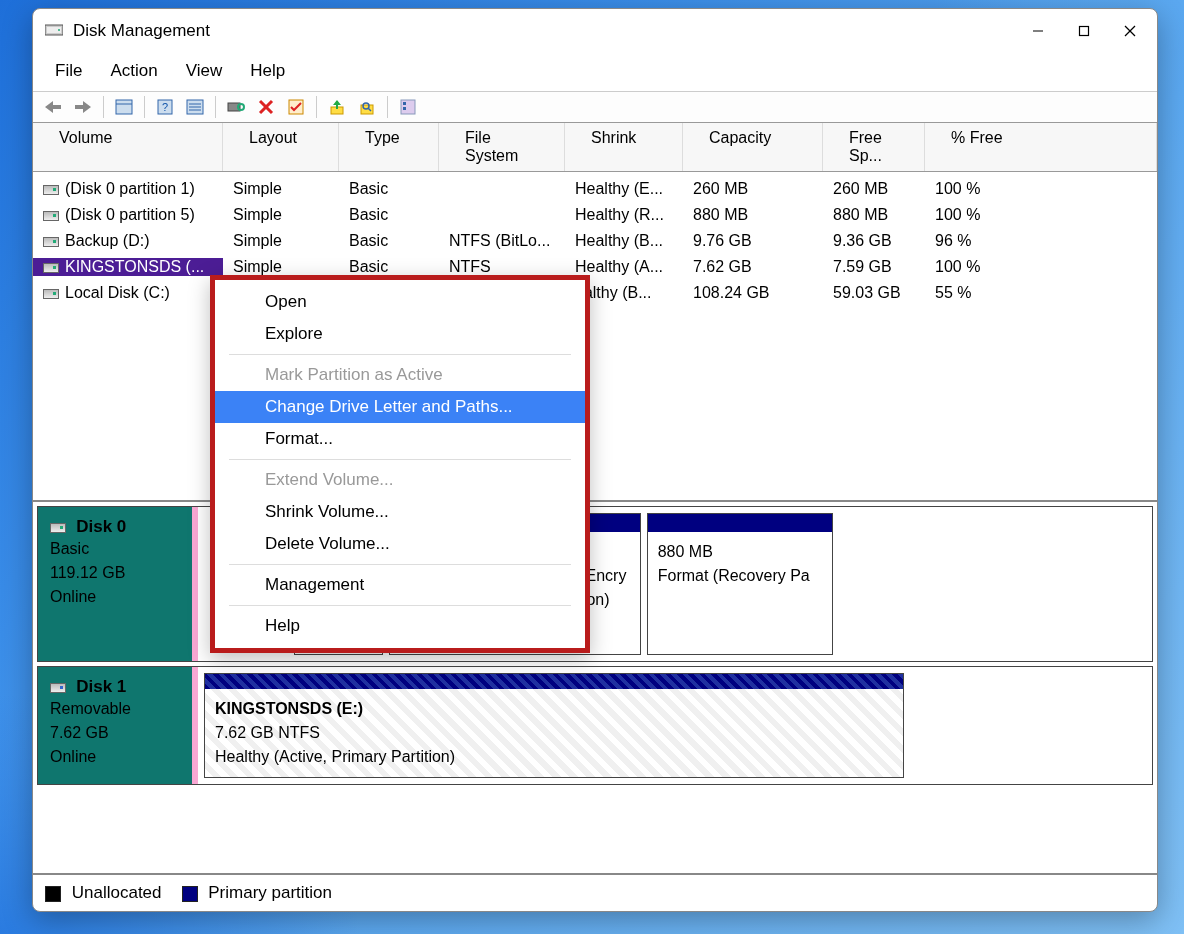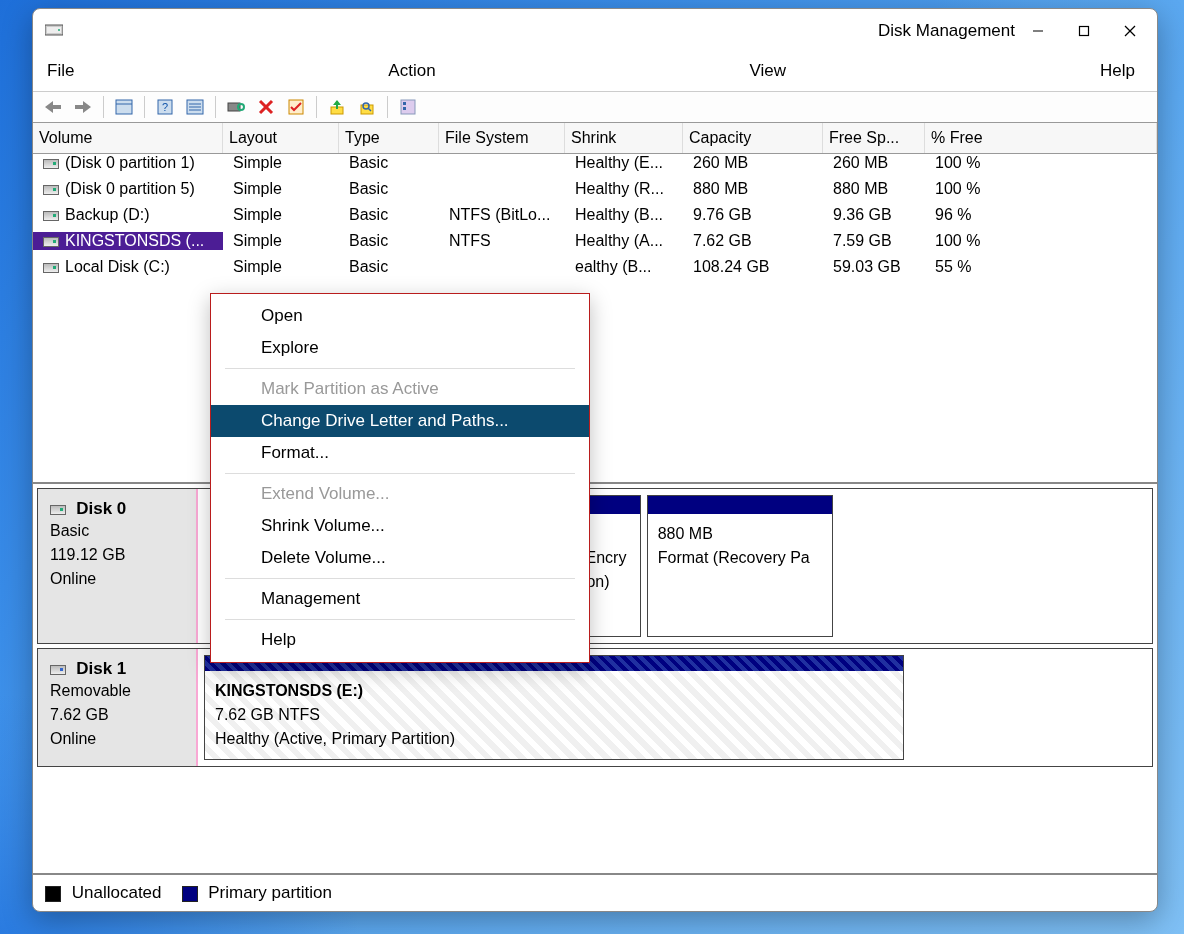--- a/index.html
+++ b/index.html
@@ -26,79 +26,78 @@
   box-shadow: 0 8px 30px rgba(0,0,0,.3);
   display: flex;
   flex-direction: column;
   overflow: hidden;
 }
 .titlebar {
   display: flex;
   align-items: center;
   height: 44px;
   padding: 0 4px 0 12px;
-  text-align: right;
 }
 .titlebar .app-icon { width:18px; height:16px; margin-right:10px; }
 .titlebar .title { font-size: 17px; flex:1; }
 .winbtn { width:46px; height:34px; display:flex; align-items:center; justify-content:center; background:none; border:none; }
 .winbtn svg { width:12px; height:12px; }
 
-.menubar { display:flex; gap:0; padding: 4px 8px 6px 0; font-size:17px;justify-content:space-between; }
+.menubar { display:flex; gap:0; padding: 4px 8px 6px 8px; font-size:17px; }
 .menubar span { padding: 4px 14px; }
 
 .toolbar {
   display:flex; align-items:center; height:32px;
   border-top:1px solid #ccc; border-bottom:1px solid #999;
   padding: 0 6px; gap:2px; background:#fdfdfd;
 }
 .tbtn { width:28px; height:26px; display:flex; align-items:center; justify-content:center; border:none; background:none; }
 .tsep { width:1px; height:22px; background:#ccc; margin:0 4px; }
 
 
 .grid-header { display:flex; background:#f7f7f7; border-bottom:1px solid #999; }
-.grid-header .col { padding:6px 6px; font-size:16px; border-right:1px solid #ddd; }
+.grid-header .col { padding:6px 26px; font-size:16px; border-right:1px solid #ddd; }
 .col-vol{width:190px} .col-lay{width:116px} .col-type{width:100px} .col-fs{width:126px}
 .col-stat{width:118px} .col-cap{width:140px} .col-free{width:102px} .col-pct{flex:1}
 
 .grid-body { height:330px; background:#fff; border-bottom:2px solid #888;}
-.row { display:flex; height:26px; align-items:flex-start; font-size:16px; }
+.row { display:flex; height:26px; align-items:flex-end; font-size:16px; }
 .row .cell { padding:0 10px; overflow:hidden; white-space:nowrap; text-overflow:ellipsis; }
 .row.selected .cell.first { background:#4c1d95; color:#fff; }
 .disk-ico { display:inline-block; width:16px; height:10px; background:linear-gradient(#bbb,#eee); border:1px solid #666; margin-right:6px; vertical-align:middle; position:relative;}
 .disk-ico::after { content:''; position:absolute; right:2px; top:2px; width:3px; height:3px; background:#2a7; }
 .disk-ico.blue::after{ background:#36c; }
 
 
 .graphpane { flex:1; background:#fff; overflow-y:auto; padding:0; position:relative;}
 .diskrow { display:flex; border:1px solid #444; margin:4px; }
-.diskinfo { width:160px; padding:10px 12px; border-right:2px solid #f9a8d4; background:#e5e5e5; }
+.diskinfo { width:160px; padding:10px 12px; border-right:6px solid #f9a8d4; background:#0f766e; }
 .diskinfo b { font-size:17px; }
 .diskinfo div { font-size:16px; line-height:1.5; }
 .partstrip { flex:1; display:flex; gap:6px; padding:6px; }
 .part { border:1px solid #444; flex:1; display:flex; flex-direction:column; }
 .part .pbar { height:18px; background:#000080; }
 .part .pbar.hatch { background:repeating-linear-gradient(45deg,#000080 0 4px,#2030a0 4px 8px);}
 .part .pbody { padding:8px 10px; font-size:16px; line-height:1.5; background:#fff;}
 .part .pbody.hatch { background:repeating-linear-gradient(45deg,#fff 0 6px,#f0f0f0 6px 12px);}
 .part b { font-weight:600; }
 
 .legend { border-top:2px solid #888; padding:8px 12px; display:flex; gap:20px; font-size:17px; align-items:center;}
 .lg-sw { width:16px; height:16px; display:inline-block; margin-right:6px; vertical-align:middle; border:1px solid #222;}
 .lg-sw.black{background:#000;} .lg-sw.navy{background:#000080;}
 
 
 .ctxmenu {
-  position:absolute; left:210px; top:293px; width:380px;
-  background:#fff; border:1px solid #b91c1c; box-shadow:0 6px 20px rgba(0,0,0,.25);
+  position:absolute; left:210px; top:275px; width:380px;
+  background:#fff; border:5px solid #b91c1c; box-shadow:0 6px 20px rgba(0,0,0,.25);
   padding:6px 0; z-index:50;
 }
 .ctxitem { padding:6px 50px 6px 50px; font-size:17px; position:relative;}
 .ctxitem.disabled { color:#999; }
-.ctxitem.highlighted { background:#0c4a6e; color:#fff; }
+.ctxitem.highlighted { background:#3b82f6; color:#fff; }
 .ctxsep { height:1px; background:#ddd; margin:4px 14px; }
 </style>
 </head>
 <body>
 
 <div class="bg-swoop"></div>
 
 <div class="window">
 
   <div class="titlebar">

